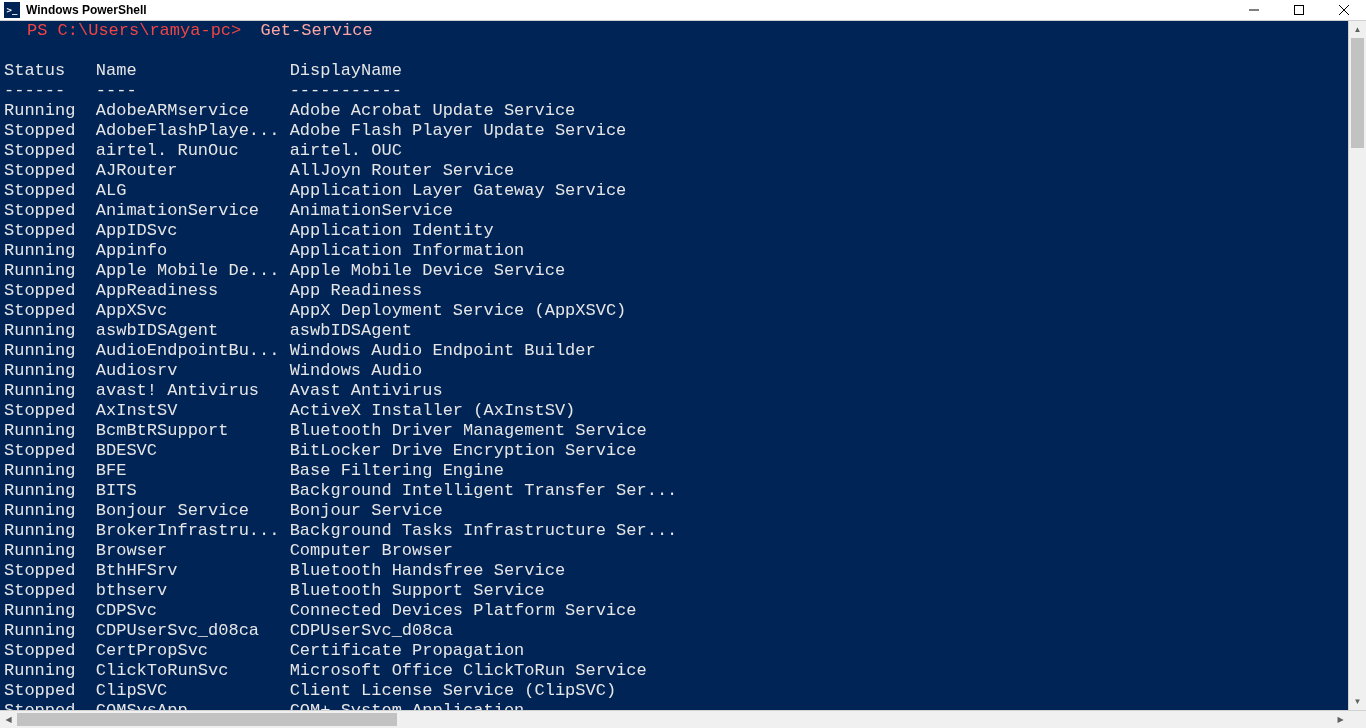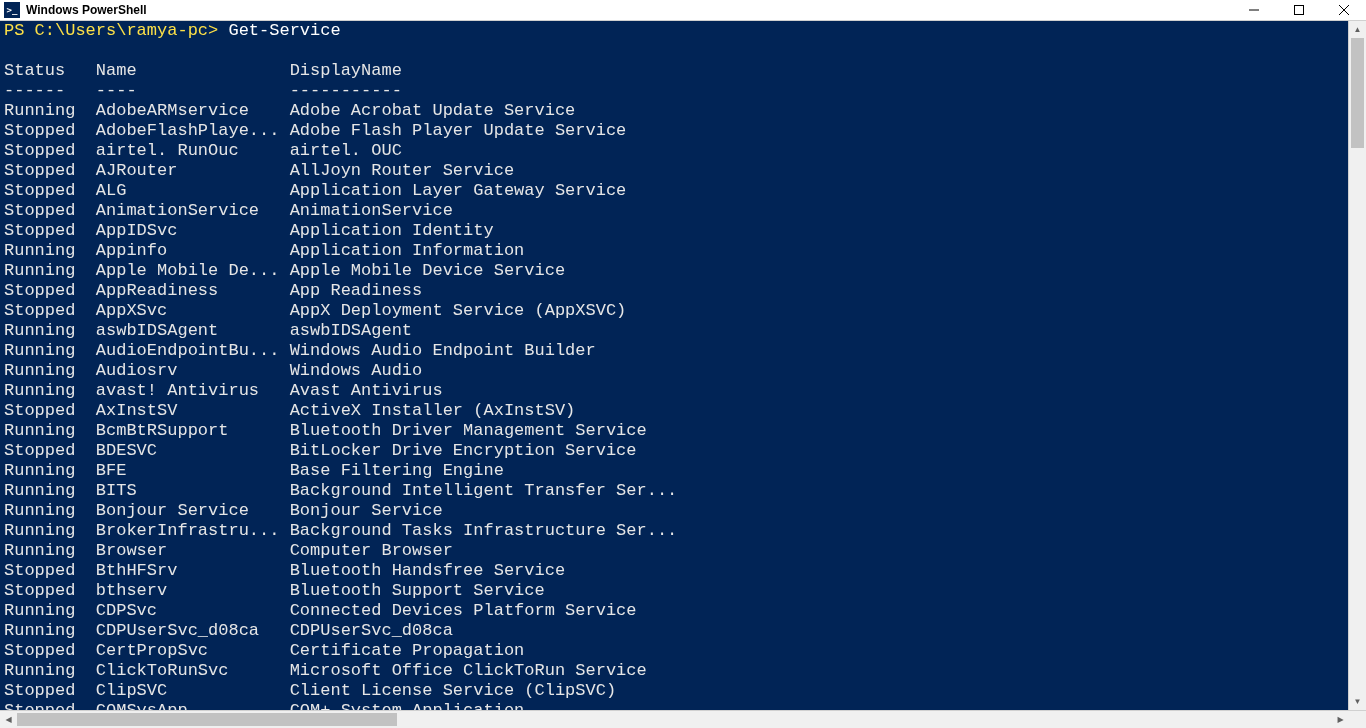--- a/index.html
+++ b/index.html
@@ -70,22 +70,22 @@
     flex: 1 1 auto;
     background: #012456;
     color: #e6e6e6;
     font-family: Consolas, "Courier New", monospace;
     font-size: 17px;
     line-height: 20px;
     padding: 0 0 0 4px;
     white-space: pre;
     overflow: hidden;
   }
-  .prompt { color: #fde047; }
-  .cmd { color: #ffffff; }
+  .prompt { color: #ef4444; margin-left: 23px; }
+  .cmd { color: #fca5a5; margin-left: 9px; }
   .vscroll {
     width: 17px;
     background: #f0f0f0;
     border-left: 1px solid #d0d0d0;
     position: relative;
   }
   .vscroll .arrow {
     position: absolute;
     left: 0; right: 0;
     height: 17px;

